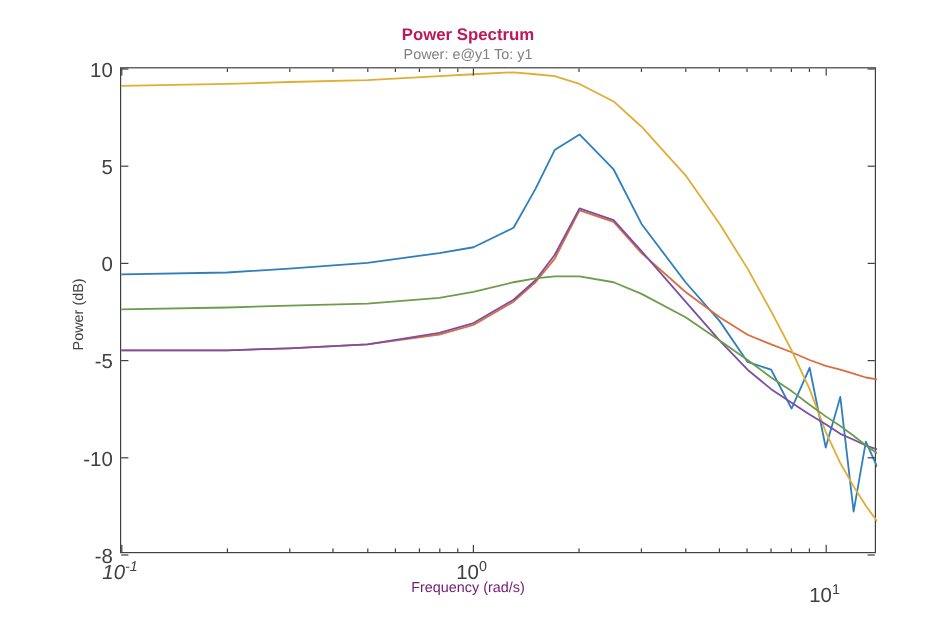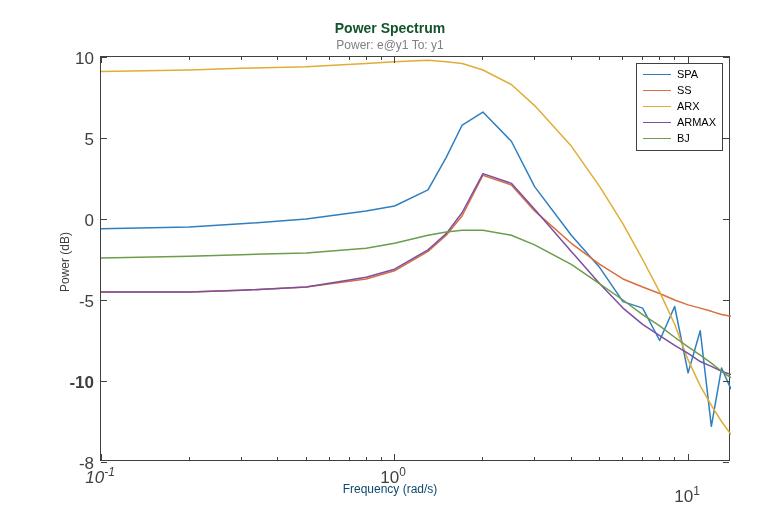--- a/index.html
+++ b/index.html
@@ -12,21 +12,21 @@
     height: 520px;
     position: relative;
     background: #fff;
   }
   .title {
     position: absolute;
     left: 50%;
     transform: translateX(-50%);
     font-weight: bold;
     font-size: 14px;
-    color: #14532d;
+    color: #be185d;
   }
   .subtitle {
     position: absolute;
     left: 50%;
     transform: translateX(-50%);
     font-size: 12px;
     color: #808080;
   }
   .ylabel {
     position: absolute;
@@ -34,21 +34,21 @@
     color: #404040;
     transform-origin: left top;
     transform: rotate(-90deg);
     white-space: nowrap;
   }
   .xlabel {
     position: absolute;
     left: 50%;
     transform: translateX(-50%);
     font-size: 12px;
-    color: #0c4a6e;
+    color: #701a75;
   }
   .axes-box {
     position: absolute;
     border: 1px solid #404040;
     box-sizing: border-box;
     overflow: visible;
     background: #fff;
   }
   .tick-label {
     position: absolute;
@@ -93,42 +93,20 @@
   <div class="xlabel" style="top: 482px;">Frequency  (rad/s)</div>
 
   <div class="axes-box" style="left: 100px; top: 56px; width: 630px; height: 405px;">
     <svg class="plot-svg" width="630" height="405" viewBox="0 0 630 405" style="position: absolute; left: 0px; top: 0px; overflow: hidden;">
         <polyline points="0.00,171.72 88.37,170.10 140.06,166.86 205.18,162.00 265.10,153.90 293.55,149.04 327.00,132.84 345.24,100.44 361.20,68.04 381.92,55.08 410.37,84.24 433.61,129.60 470.29,178.20 498.74,210.60 521.98,244.62 541.63,251.10 558.66,283.50 573.67,249.48 587.10,315.90 599.25,273.78 610.35,369.36 620.55,311.04 630.00,332.10" fill="none" stroke="#2f7fbf" stroke-width="1.5" stroke-linejoin="round"></polyline>
         <polyline points="0.00,234.90 88.37,234.90 140.06,233.28 205.18,230.04 265.10,221.94 293.55,213.84 327.00,194.40 345.24,178.20 361.20,158.76 381.92,118.26 410.37,127.98 433.61,153.90 470.29,186.30 498.74,207.36 521.98,221.94 541.63,230.04 558.66,236.52 573.67,243.00 587.10,247.86 599.25,251.10 610.35,254.34 620.55,257.58 630.00,259.20" fill="none" stroke="#d96e3e" stroke-width="1.5" stroke-linejoin="round"></polyline>
         <polyline points="0.00,14.58 88.37,12.96 140.06,11.34 205.18,9.72 265.10,6.48 293.55,4.86 327.00,3.24 345.24,4.86 361.20,6.48 381.92,12.96 410.37,27.54 433.61,48.60 470.29,89.10 498.74,129.60 521.98,166.86 541.63,202.50 558.66,234.90 573.67,267.30 587.10,302.94 599.25,328.86 610.35,348.30 620.55,364.50 630.00,377.46" fill="none" stroke="#e0ad36" stroke-width="1.5" stroke-linejoin="round"></polyline>
         <polyline points="0.00,234.90 88.37,234.90 140.06,233.28 205.18,230.04 265.10,220.32 293.55,212.22 327.00,192.78 345.24,176.58 361.20,155.52 381.92,116.64 410.37,126.36 433.61,152.28 470.29,194.40 498.74,226.80 521.98,251.10 541.63,267.30 558.66,278.64 573.67,288.36 587.10,296.46 599.25,304.56 610.35,309.42 620.55,314.28 630.00,317.52" fill="none" stroke="#7b4fa2" stroke-width="1.5" stroke-linejoin="round"></polyline>
         <polyline points="0.00,200.88 88.37,199.26 140.06,197.64 205.18,196.02 265.10,191.16 293.55,186.30 327.00,178.20 345.24,174.96 361.20,173.34 381.92,173.34 410.37,178.20 433.61,187.92 470.29,207.36 498.74,226.80 521.98,243.00 541.63,257.58 558.66,268.92 573.67,280.26 587.10,289.98 599.25,298.08 610.35,306.18 620.55,314.28 630.00,320.76" fill="none" stroke="#6c9d4a" stroke-width="1.5" stroke-linejoin="round"></polyline>
       </svg>
-    <div class="legend" style="right: 6px; top: 6px;">
-        <div class="legend-row">
-          <div class="legend-swatch" style="border-top-color: rgb(47, 127, 191);"></div>
-          <span>SPA</span>
-        </div>
-        <div class="legend-row">
-          <div class="legend-swatch" style="border-top-color: rgb(217, 110, 62);"></div>
-          <span>SS</span>
-        </div>
-        <div class="legend-row">
-          <div class="legend-swatch" style="border-top-color: rgb(224, 173, 54);"></div>
-          <span>ARX</span>
-        </div>
-        <div class="legend-row">
-          <div class="legend-swatch" style="border-top-color: rgb(123, 79, 162);"></div>
-          <span>ARMAX</span>
-        </div>
-        <div class="legend-row">
-          <div class="legend-swatch" style="border-top-color: rgb(108, 157, 74);"></div>
-          <span>BJ</span>
-        </div>
-      </div>
   <div class="major-tick" style="left: 0px; top: 404.5px; width: 6px; height: 1px;"></div>
       <div class="major-tick" style="right: 0px; top: 404.5px; width: 6px; height: 1px;"></div>
       <div class="major-tick" style="left: 0px; top: 323.5px; width: 6px; height: 1px;"></div>
       <div class="major-tick" style="right: 0px; top: 323.5px; width: 6px; height: 1px;"></div>
       <div class="major-tick" style="left: 0px; top: 242.5px; width: 6px; height: 1px;"></div>
       <div class="major-tick" style="right: 0px; top: 242.5px; width: 6px; height: 1px;"></div>
       <div class="major-tick" style="left: 0px; top: 161.5px; width: 6px; height: 1px;"></div>
       <div class="major-tick" style="right: 0px; top: 161.5px; width: 6px; height: 1px;"></div>
       <div class="major-tick" style="left: 0px; top: 80.5px; width: 6px; height: 1px;"></div>
       <div class="major-tick" style="right: 0px; top: 80.5px; width: 6px; height: 1px;"></div>
@@ -167,21 +145,21 @@
       <div class="minor-tick" style="left: 521.48px; bottom: 0px; width: 1px; height: 3px;"></div>
       <div class="minor-tick" style="left: 521.48px; top: 0px; width: 1px; height: 3px;"></div>
       <div class="minor-tick" style="left: 541.132px; bottom: 0px; width: 1px; height: 3px;"></div>
       <div class="minor-tick" style="left: 541.132px; top: 0px; width: 1px; height: 3px;"></div>
       <div class="minor-tick" style="left: 558.156px; bottom: 0px; width: 1px; height: 3px;"></div>
       <div class="minor-tick" style="left: 558.156px; top: 0px; width: 1px; height: 3px;"></div>
       <div class="minor-tick" style="left: 573.172px; bottom: 0px; width: 1px; height: 3px;"></div>
       <div class="minor-tick" style="left: 573.172px; top: 0px; width: 1px; height: 3px;"></div>
     </div>
 <div class="tick-label tick-y" style="right: 686px; top: 454px; width: 30px;">-8</div>
-    <div class="tick-label tick-y" style="right: 686px; top: 373px; width: 30px; font-weight: bold;">-10</div>
+    <div class="tick-label tick-y" style="right: 686px; top: 373px; width: 30px;">-10</div>
     <div class="tick-label tick-y" style="right: 686px; top: 292px; width: 30px;">-5</div>
     <div class="tick-label tick-y" style="right: 686px; top: 211px; width: 30px;">0</div>
     <div class="tick-label tick-y" style="right: 686px; top: 130px; width: 30px;">5</div>
     <div class="tick-label tick-y" style="right: 686px; top: 49px; width: 30px;">10</div>
     <div class="tick-label" style="left: 100px; top: 465px; transform: translateX(-50%); font-style: italic;">10<sup>-1</sup></div>
     <div class="tick-label" style="left: 393px; top: 465px; transform: translateX(-50%);">10<sup>0</sup></div>
     <div class="tick-label" style="left: 687.104px; top: 465px; transform: translateX(-50%); margin-top: 19px;">10<sup>1</sup></div>
   </div>
 
 </body></html>

